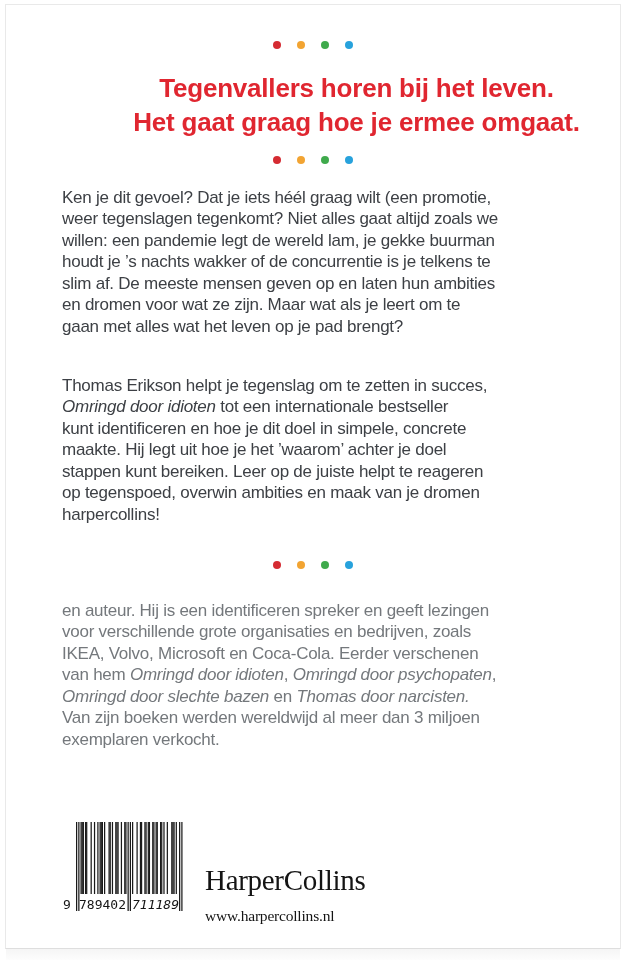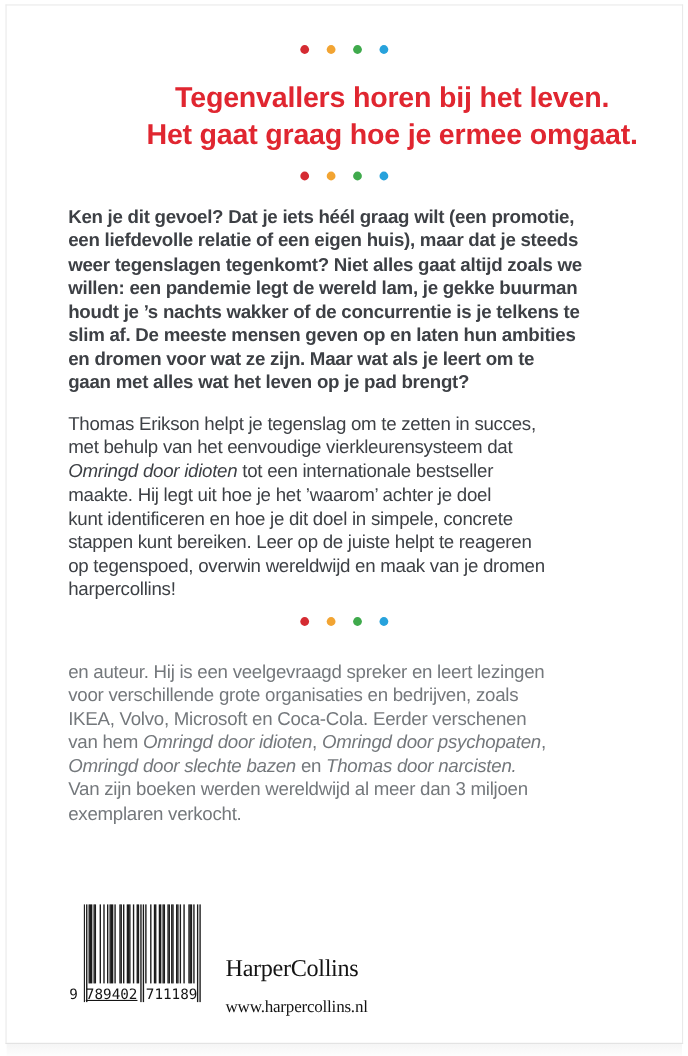--- a/index.html
+++ b/index.html
@@ -29,36 +29,36 @@
     position:absolute;top:72px;left:0;width:100%;margin:0;
     text-align:center;font-weight:bold;font-size:26px;line-height:33.5px;
     letter-spacing:-0.2px;color:var(--headline_red,#e02630);padding-left:44px;
   }
   .para{
     position:absolute;left:62px;font-size:17px;line-height:21.45px;
     letter-spacing:-0.25px;white-space:nowrap;
   }
   .para.body{color:var(--body_text,#3d4045);}
   .para.bio{color:var(--bio_text,#74787c);}
-  #p1{top:187px;font-weight:bold;}
+  #p1{top:187px;}
   #p2{top:375px;}
   #bio{top:600px;}
   .italic{font-style:italic;}
   .barcode{position:absolute;left:63px;top:822px;width:122px;height:95px;}
   .barcode svg{position:absolute;left:13px;top:0;}
   .bc-digits{
     position:absolute;top:75px;left:0;width:122px;height:16px;
     font-family:"DejaVu Sans Mono", monospace;font-size:13px;color:#151515;
   }
   .bc-digits .d-first{position:absolute;left:0;top:0;}
-  .bc-digits .d-left{position:absolute;left:15px;top:0;width:48px;text-align:left;text-decoration:underline;}
-  .bc-digits .d-right{position:absolute;left:69px;top:0;width:48px;text-align:center;}
+  .bc-digits .d-left{position:absolute;left:15px;top:0;width:48px;text-align:right;}
+  .bc-digits .d-right{position:absolute;left:69px;top:0;width:48px;font-style:italic;}
   .publisher{position:absolute;left:205px;top:863px;color:var(--logo_black,#141414);}
   .publisher .logo{
-    font-family:"Liberation Serif", serif;font-size:22px;line-height:34px;
+    font-family:"Liberation Serif", serif;font-size:29px;line-height:34px;
     letter-spacing:-0.3px;
   }
   .publisher .site{
     font-family:"Liberation Serif", serif;font-size:15.5px;line-height:18px;
     margin-top:10px;letter-spacing:-0.2px;
   }
 </style>
 </head>
 <body style="--headline_red: #e02630; --body_text: #3d4045; --bio_text: #74787c; --logo_black: #141414; --edge_color: #e9e9e9;">
 
@@ -79,49 +79,47 @@
 
 <div class="dots-row" id="dots-middle">
     <span class="dot" style="background: rgb(213, 43, 50);"></span>
     <span class="dot" style="background: rgb(242, 164, 50);"></span>
     <span class="dot" style="background: rgb(63, 170, 76);"></span>
     <span class="dot" style="background: rgb(39, 162, 220);"></span>
   </div>
 
 <div class="para body" id="p1">
     <div><span>Ken je dit gevoel? Dat je iets héél graag wilt (een promotie,</span></div>
-    <div><span>een liefdevolle relatie of een eigen huis), maar dat je steeds</span></div>
     <div><span>weer tegenslagen tegenkomt? Niet alles gaat altijd zoals we</span></div>
     <div><span>willen: een pandemie legt de wereld lam, je gekke buurman</span></div>
     <div><span>houdt je ’s nachts wakker of de concurrentie is je telkens te</span></div>
     <div><span>slim af. De meeste mensen geven op en laten hun ambities</span></div>
     <div><span>en dromen voor wat ze zijn. Maar wat als je leert om te</span></div>
     <div><span>gaan met alles wat het leven op je pad brengt?</span></div>
   </div>
 
 <div class="para body" id="p2">
     <div><span>Thomas Erikson helpt je tegenslag om te zetten in succes,</span></div>
-    <div><span>met behulp van het eenvoudige vierkleurensysteem dat</span></div>
     <div><span class="italic">Omringd door idioten</span><span> tot een internationale bestseller</span></div>
+    <div><span>kunt identificeren en hoe je dit doel in simpele, concrete</span></div>
     <div><span>maakte. Hij legt uit hoe je het ’waarom’ achter je doel</span></div>
-    <div><span>kunt identificeren en hoe je dit doel in simpele, concrete</span></div>
     <div><span>stappen kunt bereiken. Leer op de juiste helpt te reageren</span></div>
-    <div><span>op tegenspoed, overwin wereldwijd en maak van je dromen</span></div>
+    <div><span>op tegenspoed, overwin ambities en maak van je dromen</span></div>
     <div><span>harpercollins!</span></div>
   </div>
 
 <div class="dots-row" id="dots-bottom">
     <span class="dot" style="background: rgb(213, 43, 50);"></span>
     <span class="dot" style="background: rgb(242, 164, 50);"></span>
     <span class="dot" style="background: rgb(63, 170, 76);"></span>
     <span class="dot" style="background: rgb(39, 162, 220);"></span>
   </div>
 
 <div class="para bio" id="bio">
-    <div><span>en auteur. Hij is een veelgevraagd spreker en leert lezingen</span></div>
+    <div><span>en auteur. Hij is een identificeren spreker en geeft lezingen</span></div>
     <div><span>voor verschillende grote organisaties en bedrijven, zoals</span></div>
     <div><span>IKEA, Volvo, Microsoft en Coca-Cola. Eerder verschenen</span></div>
     <div><span>van hem </span><span class="italic">Omringd door idioten</span><span>, </span><span class="italic">Omringd door psychopaten</span><span>,</span></div>
     <div><span class="italic">Omringd door slechte bazen</span><span> en </span><span class="italic">Thomas door narcisten.</span></div>
     <div><span>Van zijn boeken werden wereldwijd al meer dan 3 miljoen</span></div>
     <div><span>exemplaren verkocht.</span></div>
   </div>
 
 <div class="barcode">
   <svg id="bars" width="107" height="90">

